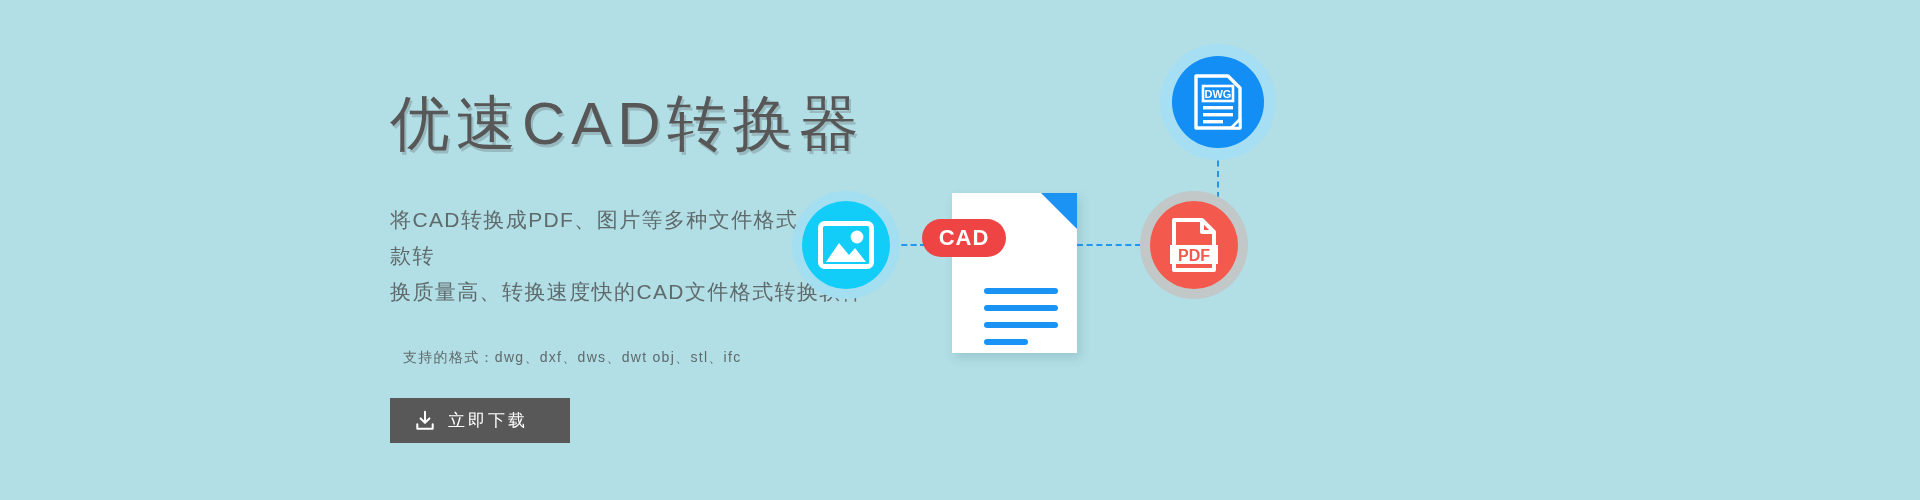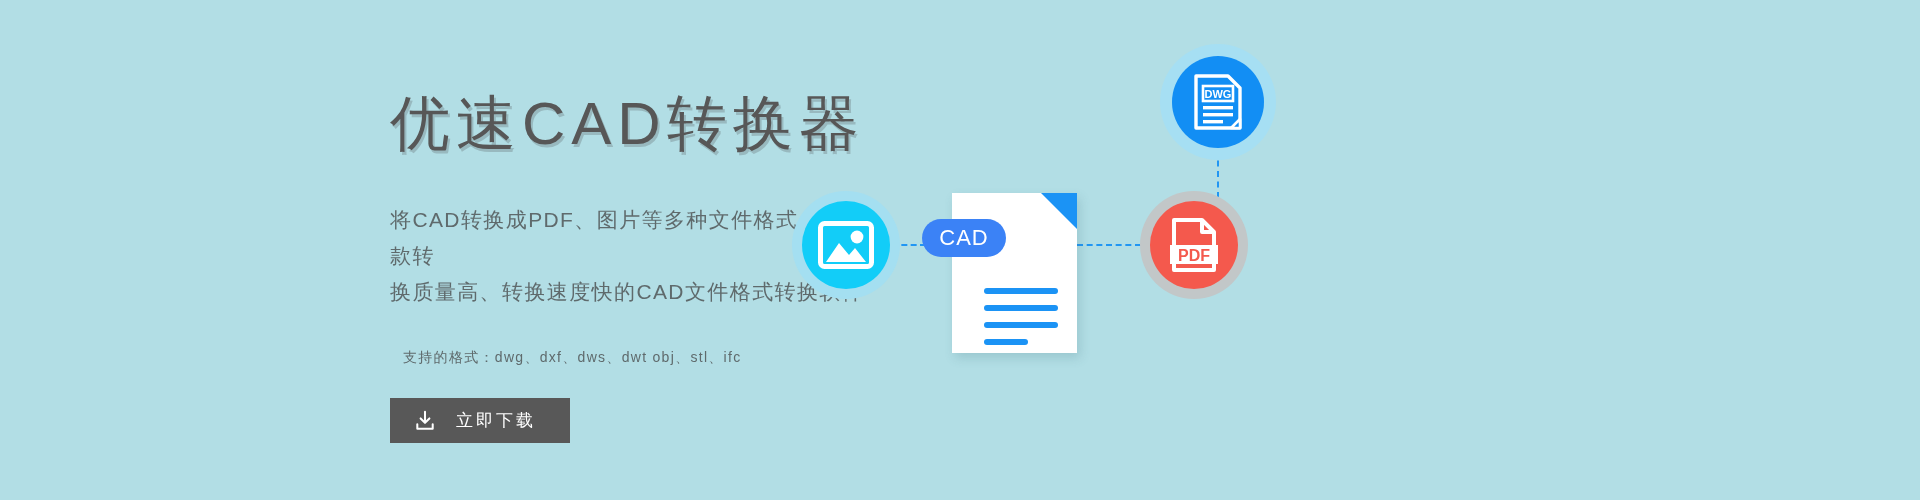--- a/index.html
+++ b/index.html
@@ -44,21 +44,20 @@
     letter-spacing:1.3px;
   }
   #download-button{
     margin-top:31px;
     width:180px;height:45px;
     background:#585858;
     border:none;
     display:flex;align-items:center;
     cursor:pointer;
     padding:0;
-    gap:8px;
   }
   #download-button .dl-icon{
     width:22px;height:22px;margin-left:24px;margin-right:12px;
     display:block;flex:none;
   }
   #download-button .dl-label{
     color:#ffffff;font-size:17px;letter-spacing:3px;
     font-family:"Liberation Sans","DejaVu Sans",sans-serif;
   }
 
@@ -105,22 +104,22 @@
     box-shadow:3px 5px 10px rgba(60,110,120,.20);
   }
   #cad-fold{
     position:absolute;right:0;top:0;width:0;height:0;
     border-left:36px solid transparent;
     border-top:36px solid #1b93f5;
   }
   #cad-badge{
     position:absolute;left:-30px;top:26px;
     width:84px;height:38px;border-radius:19px;
-    background:#3b82f6;
-    display:flex;align-items:center;justify-content:center;
+    background:#ef4444;
+    display:flex;align-items:center;justify-content:center;font-weight:bold;
   }
   #cad-badge span{
     color:#fff;font-size:22px;letter-spacing:1px;
     font-family:"Liberation Sans","DejaVu Sans",sans-serif;
   }
   .doc-line{
     position:absolute;height:6px;border-radius:3px;background:#1b93f5;
   }
   
   .node-circle svg{display:block;}

